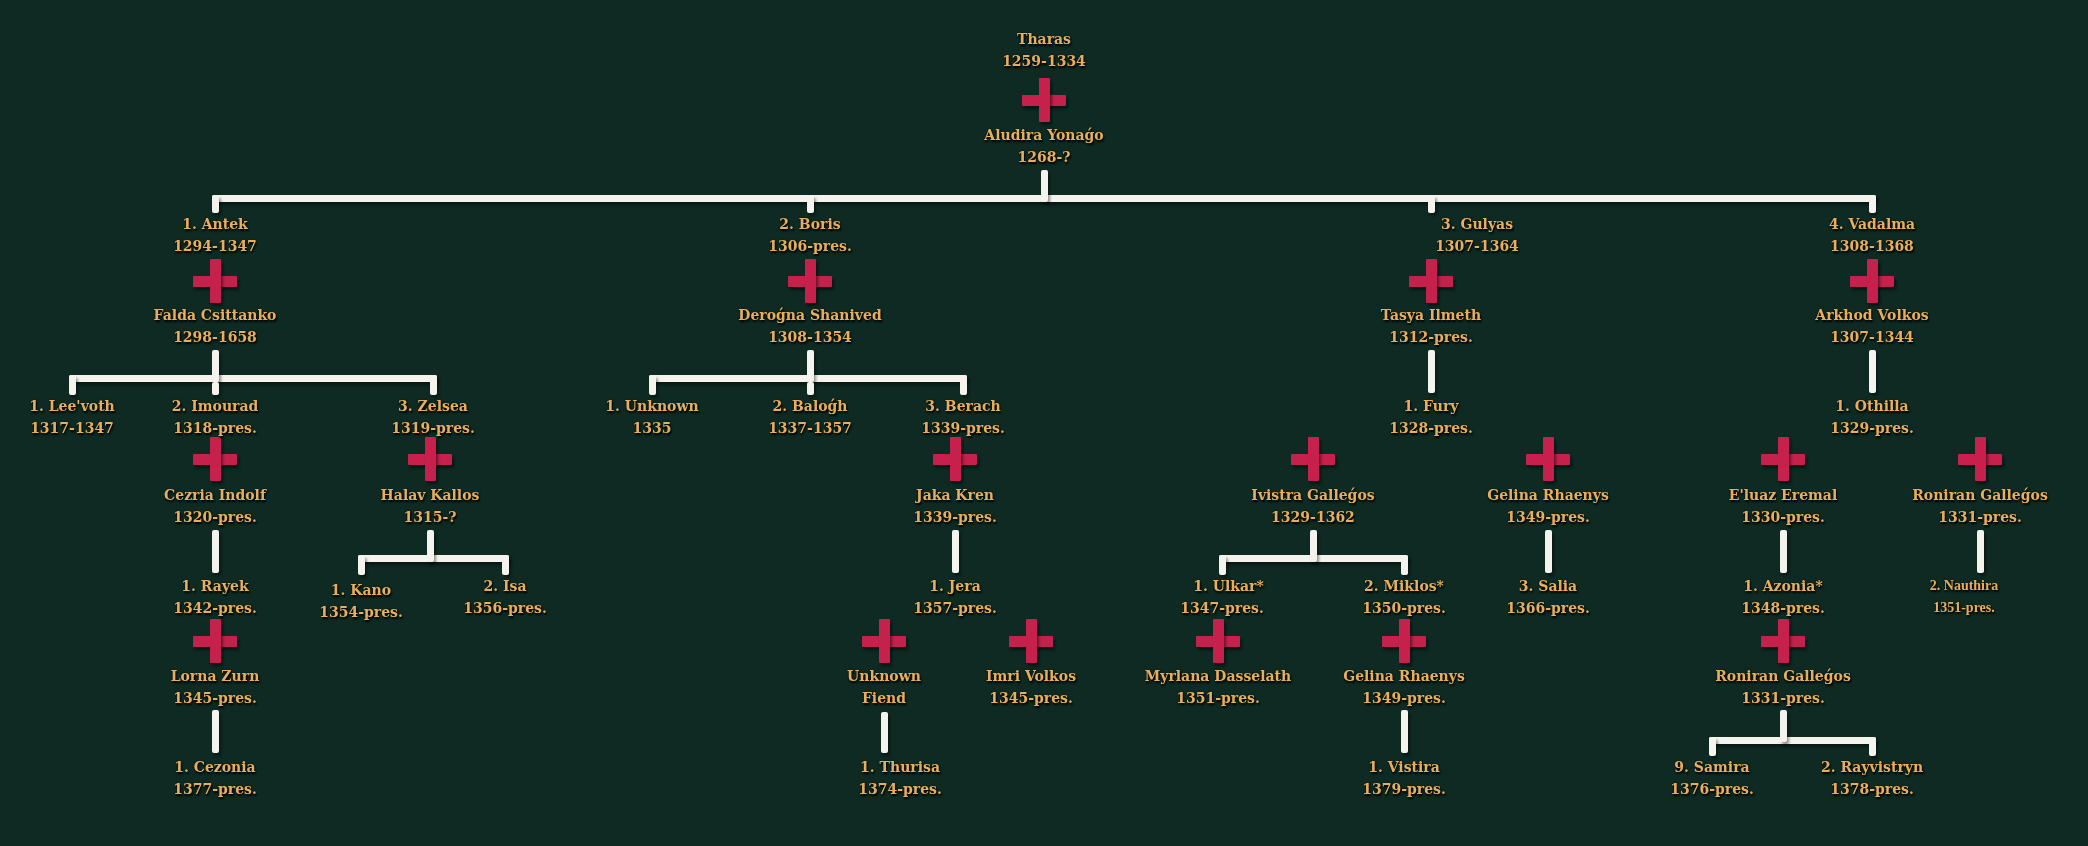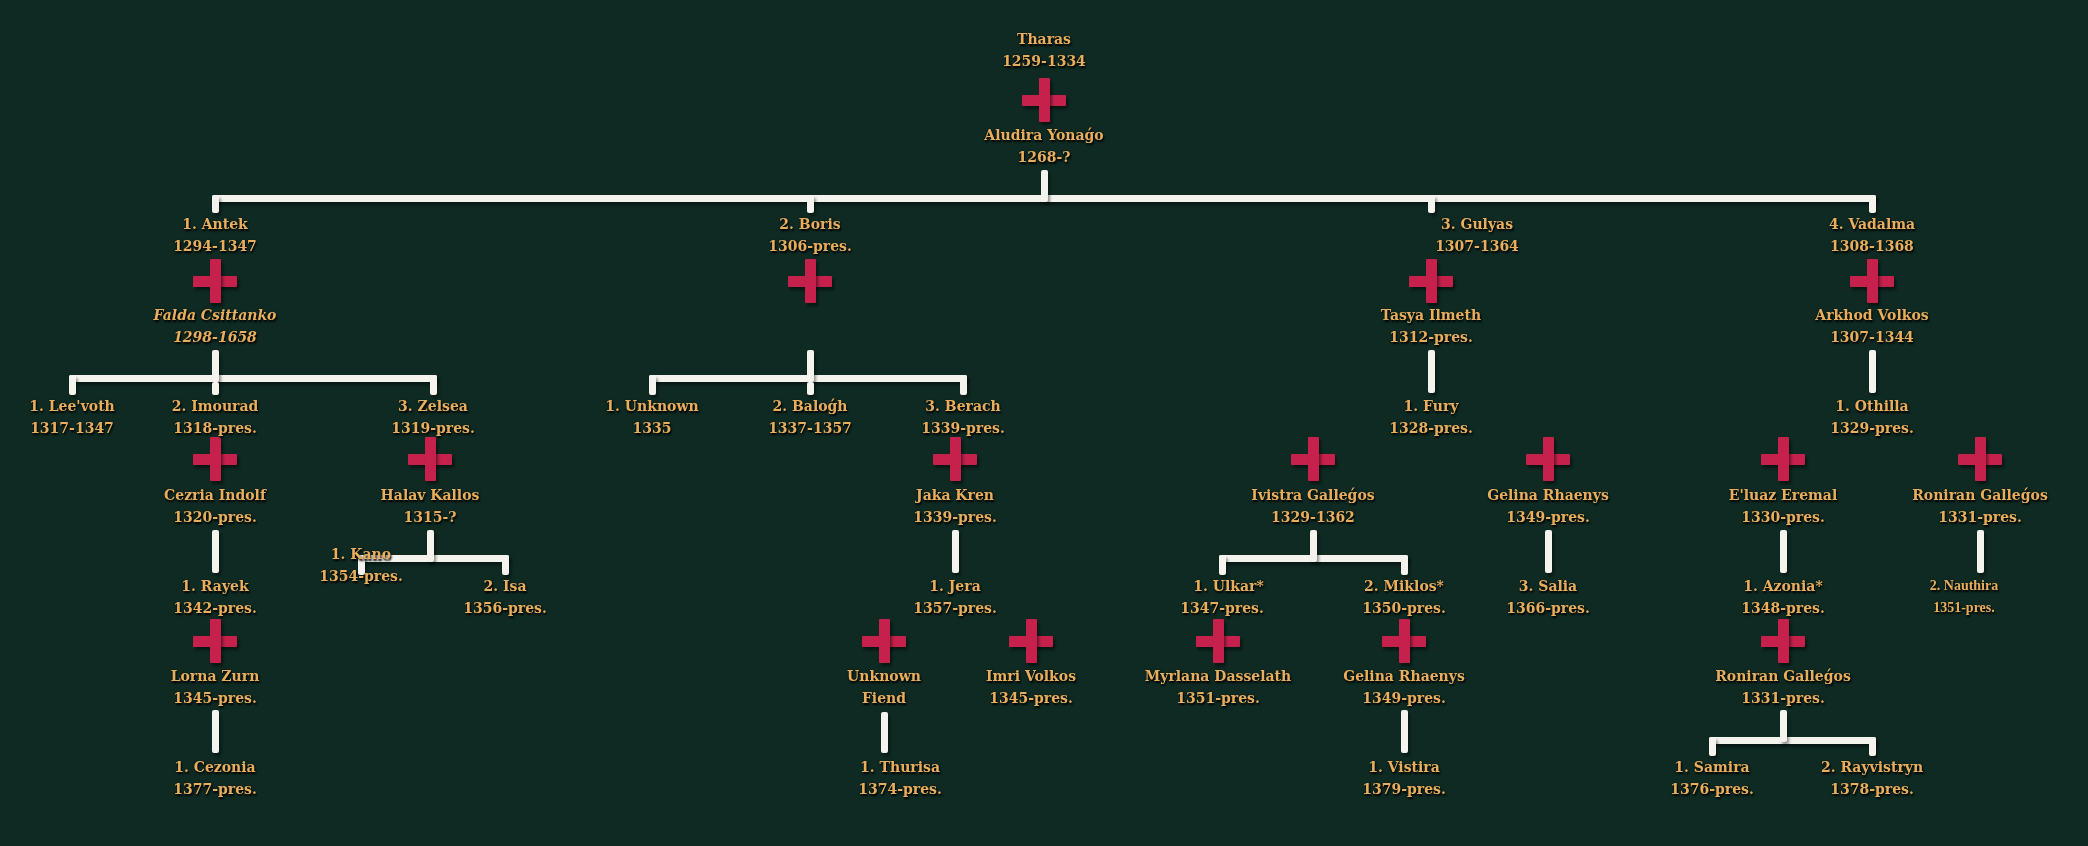--- a/index.html
+++ b/index.html
@@ -182,23 +182,27 @@
       <div class="pdates">1306-pres.</div>
     </div>
     <div class="person" style="left: 1477px; top: 213px;">
       <div class="pname">3. Gulyas</div>
       <div class="pdates">1307-1364</div>
     </div>
     <div class="person" style="left: 1872px; top: 213px;">
       <div class="pname">4. Vadalma</div>
       <div class="pdates">1308-1368</div>
     </div>
-    <div class="person" style="left: 215px; top: 304px; font-style: italic;">
+    <div class="person" style="left: 215px; top: 304px;">
       <div class="pname">Falda Csittanko</div>
       <div class="pdates">1298-1658</div>
+    </div>
+    <div class="person" style="left: 810px; top: 304px;">
+      <div class="pname">Deroǵna Shanived</div>
+      <div class="pdates">1308-1354</div>
     </div>
     <div class="person" style="left: 1431px; top: 304px;">
       <div class="pname">Tasya Ilmeth</div>
       <div class="pdates">1312-pres.</div>
     </div>
     <div class="person" style="left: 1872px; top: 304px;">
       <div class="pname">Arkhod Volkos</div>
       <div class="pdates">1307-1344</div>
     </div>
     <div class="person" style="left: 72px; top: 395px;">
@@ -258,21 +262,21 @@
       <div class="pdates">1330-pres.</div>
     </div>
     <div class="person" style="left: 1980px; top: 484px;">
       <div class="pname">Roniran Galleǵos</div>
       <div class="pdates">1331-pres.</div>
     </div>
     <div class="person" style="left: 215px; top: 575px;">
       <div class="pname">1. Rayek</div>
       <div class="pdates">1342-pres.</div>
     </div>
-    <div class="person" style="left: 361px; top: 543px;">
+    <div class="person" style="left: 361px; top: 579px;">
       <div class="pname">1. Kano</div>
       <div class="pdates">1354-pres.</div>
     </div>
     <div class="person" style="left: 505px; top: 575px;">
       <div class="pname">2. Isa</div>
       <div class="pdates">1356-pres.</div>
     </div>
     <div class="person" style="left: 955px; top: 575px;">
       <div class="pname">1. Jera</div>
       <div class="pdates">1357-pres.</div>
@@ -327,20 +331,20 @@
     </div>
     <div class="person" style="left: 900px; top: 756px;">
       <div class="pname">1. Thurisa</div>
       <div class="pdates">1374-pres.</div>
     </div>
     <div class="person" style="left: 1404px; top: 756px;">
       <div class="pname">1. Vistira</div>
       <div class="pdates">1379-pres.</div>
     </div>
     <div class="person" style="left: 1712px; top: 756px;">
-      <div class="pname">1. Samira</div>
+      <div class="pname">9. Samira</div>
       <div class="pdates">1376-pres.</div>
     </div>
     <div class="person" style="left: 1872px; top: 756px;">
       <div class="pname">2. Rayvistryn</div>
       <div class="pdates">1378-pres.</div>
     </div>
   </div>
 
 </body></html>

